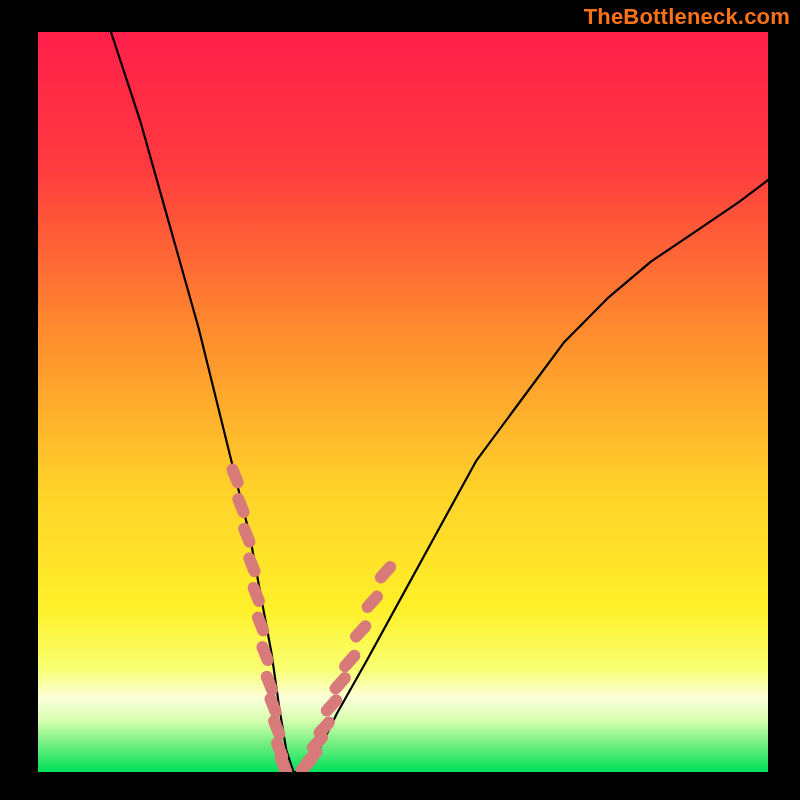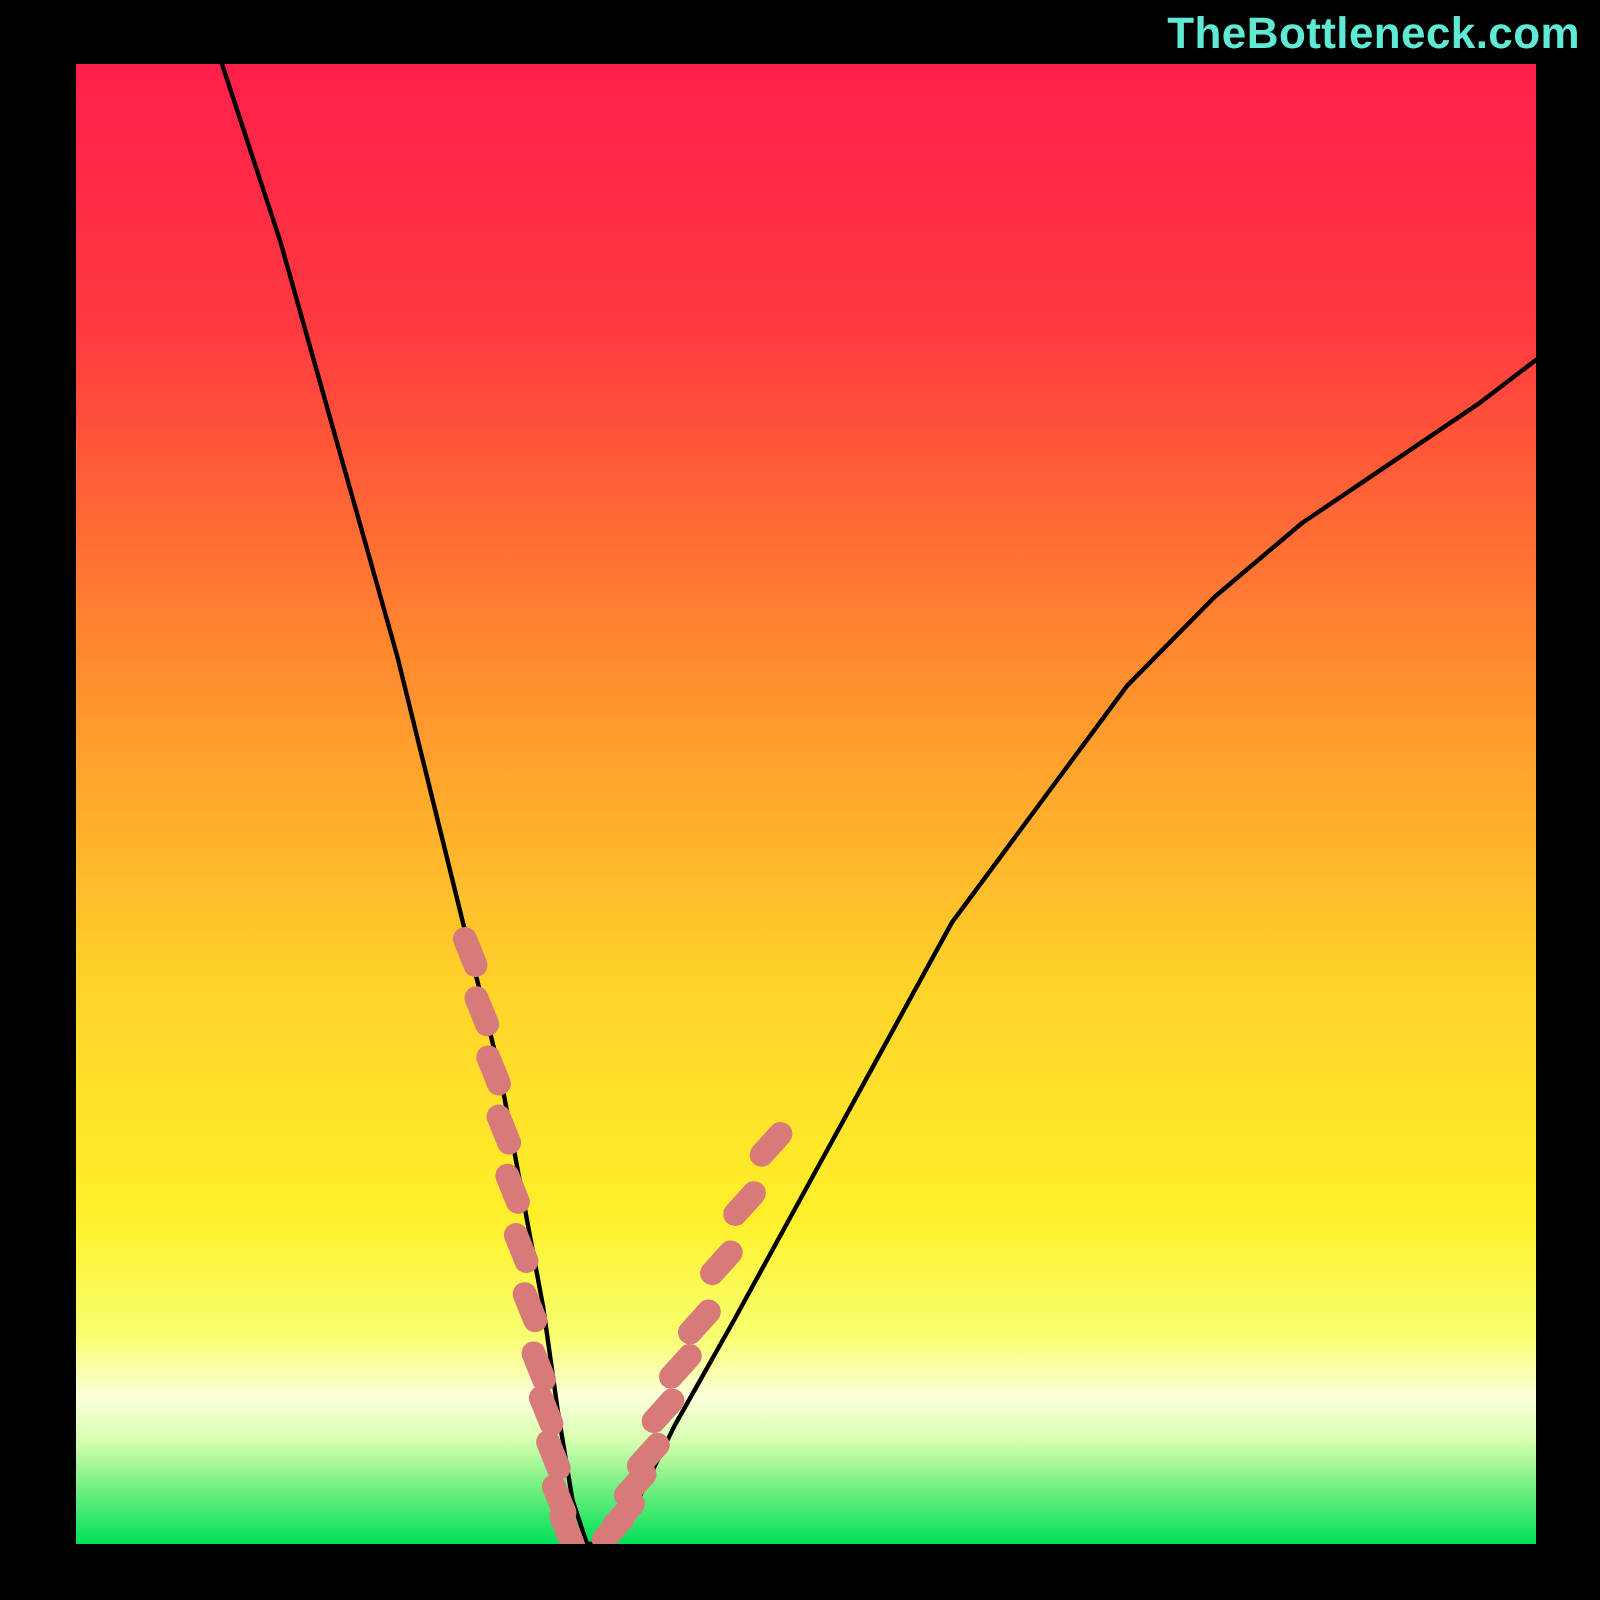--- a/index.html
+++ b/index.html
@@ -14,21 +14,21 @@
   .frame {
     position: relative;
     width: 800px;
     height: 800px;
     background: #000;
   }
   .watermark {
     position: absolute;
     top: 4px;
     right: 10px;
-    color: #5eead4;
+    color: #f97316;
     font-size: 22px;
     font-weight: 600;
     letter-spacing: 0.2px;
     z-index: 5;
     font-family: Arial, sans-serif;
   }
   svg {
     position: absolute;
     top: 0;
     left: 0;

